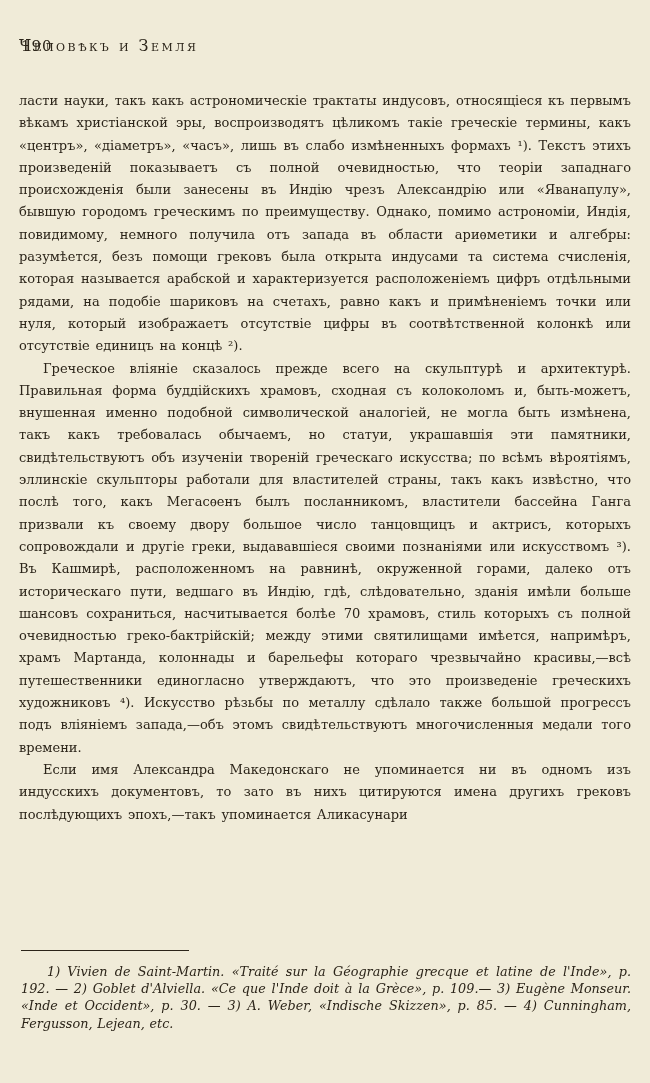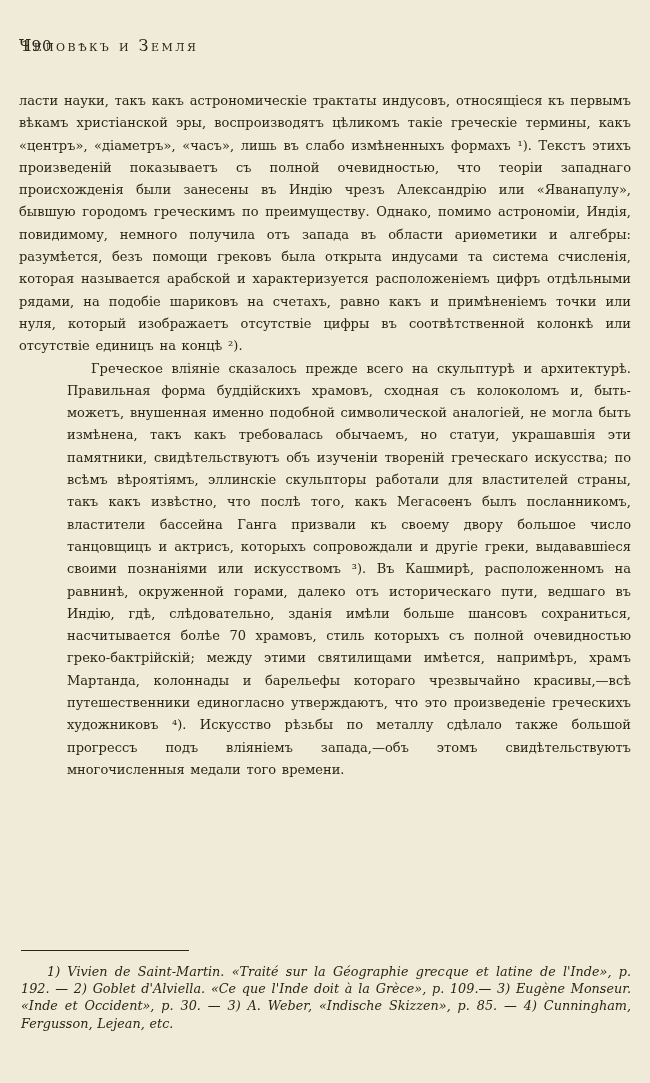--- a/index.html
+++ b/index.html
@@ -38,21 +38,21 @@
 
   .page-body {
     height: 836px;
     overflow: hidden;
     font-size: 13px;
     line-height: 22.3px;
     text-align: justify;
     word-spacing: 0.12em;
   }
   .para { margin: 0; }
-  .para.indent { text-indent: 24px; margin-left: 48px; }
+  .para.indent { text-indent: 24px; }
 
   .footnotes-section { padding-left: 2px; }
   .footnote-rule {
     width: 168px;
     height: 0;
     border-top: 1.2px solid #2b2419;
     margin: 24px 0 12px 0;
   }
   .footnote-text {
     margin: 0;
@@ -70,20 +70,21 @@
 <div class="page">
 
   <header class="page-header">
     <span class="page-number">190</span>
     <span class="running-title">Человѣкъ и Земля</span>
   </header>
 
   <main class="page-body">
     <p class="para no-indent">ласти науки, такъ какъ астрономическіе трактаты индусовъ, относящіеся къ первымъ вѣкамъ христіанской эры, воспроизводятъ цѣликомъ такіе греческіе термины, какъ «центръ», «діаметръ», «часъ», лишь въ слабо измѣненныхъ формахъ ¹). Текстъ этихъ произведеній показываетъ съ полной очевидностью, что теоріи западнаго происхожденія были занесены въ Индію чрезъ Александрію или «Яванапулу», бывшую городомъ греческимъ по преимуществу. Однако, помимо астрономіи, Индія, повидимому, немного получила отъ запада въ области ариѳметики и алгебры: разумѣется, безъ помощи грековъ была открыта индусами та система счисленія, которая называется арабской и характеризуется расположеніемъ цифръ отдѣльными рядами, на подобіе шариковъ на счетахъ, равно какъ и примѣненіемъ точки или нуля, который изображаетъ отсутствіе цифры въ соотвѣтственной колонкѣ или отсутствіе единицъ на концѣ ²).</p>
     <p class="para indent">Греческое вліяніе сказалось прежде всего на скульптурѣ и архитектурѣ. Правильная форма буддійскихъ храмовъ, сходная съ колоколомъ и, быть-можетъ, внушенная именно подобной символической аналогіей, не могла быть измѣнена, такъ какъ требовалась обычаемъ, но статуи, украшавшія эти памятники, свидѣтельствуютъ объ изученіи твореній греческаго искусства; по всѣмъ вѣроятіямъ, эллинскіе скульпторы работали для властителей страны, такъ какъ извѣстно, что послѣ того, какъ Мегасѳенъ былъ посланникомъ, властители бассейна Ганга призвали къ своему двору большое число танцовщицъ и актрисъ, которыхъ сопровождали и другіе греки, выдававшіеся своими познаніями или искусствомъ ³). Въ Кашмирѣ, расположенномъ на равнинѣ, окруженной горами, далеко отъ историческаго пути, ведшаго въ Индію, гдѣ, слѣдовательно, зданія имѣли больше шансовъ сохраниться, насчитывается болѣе 70 храмовъ, стиль которыхъ съ полной очевидностью греко-бактрійскій; между этими святилищами имѣется, напримѣръ, храмъ Мартанда, колоннады и барельефы котораго чрезвычайно красивы,—всѣ путешественники единогласно утверждаютъ, что это произведеніе греческихъ художниковъ ⁴). Искусство рѣзьбы по металлу сдѣлало также большой прогрессъ подъ вліяніемъ запада,—объ этомъ свидѣтельствуютъ многочисленныя медали того времени.</p>
+    <p class="para indent">Если имя Александра Македонскаго не упоминается ни въ одномъ изъ индусскихъ документовъ, то зато въ нихъ цитируются имена другихъ грековъ послѣдующихъ эпохъ,—такъ упоминается Аликасунари</p>
   </main>
 
   <footer class="footnotes-section">
     <div class="footnote-rule"></div>
     <p class="footnote-text">1) Vivien de Saint-Martin. «Traité sur la Géographie grecque et latine de l'Inde», p. 192. — 2) Goblet d'Alviella. «Ce que l'Inde doit à la Grèce», p. 109.— 3) Eugène Monseur. «Inde et Occident», p. 30. — 3) A. Weber, «Indische Skizzen», p. 85. — 4) Cunningham, Fergusson, Lejean, etc.</p>
   </footer>
 
 </div>
 
 </body></html>

